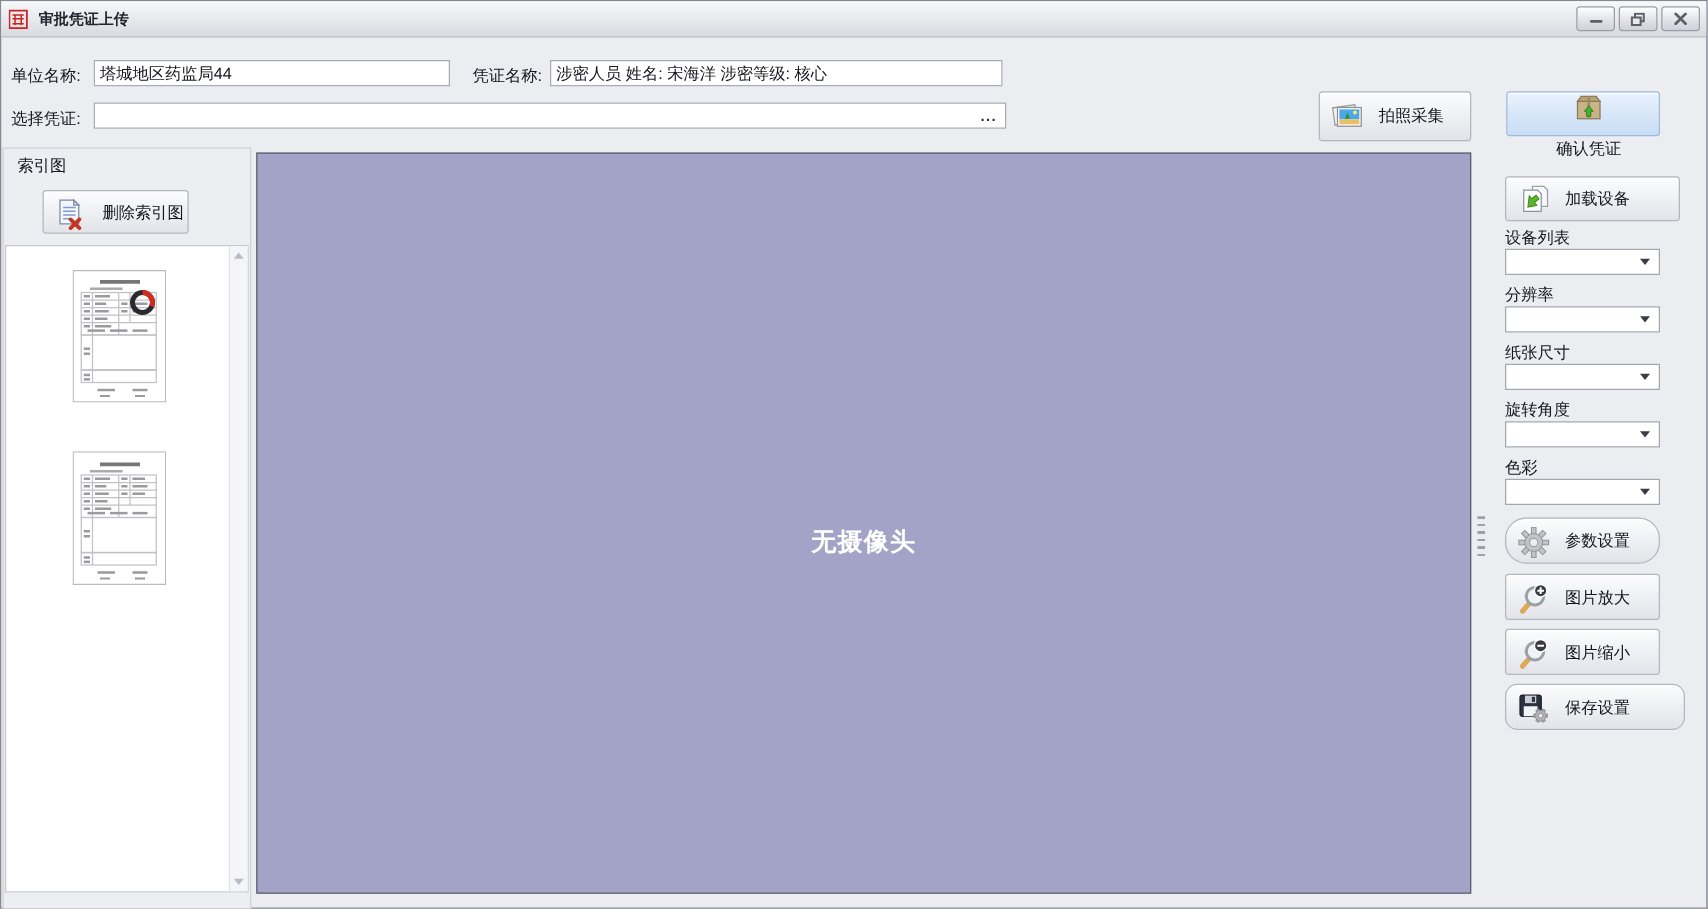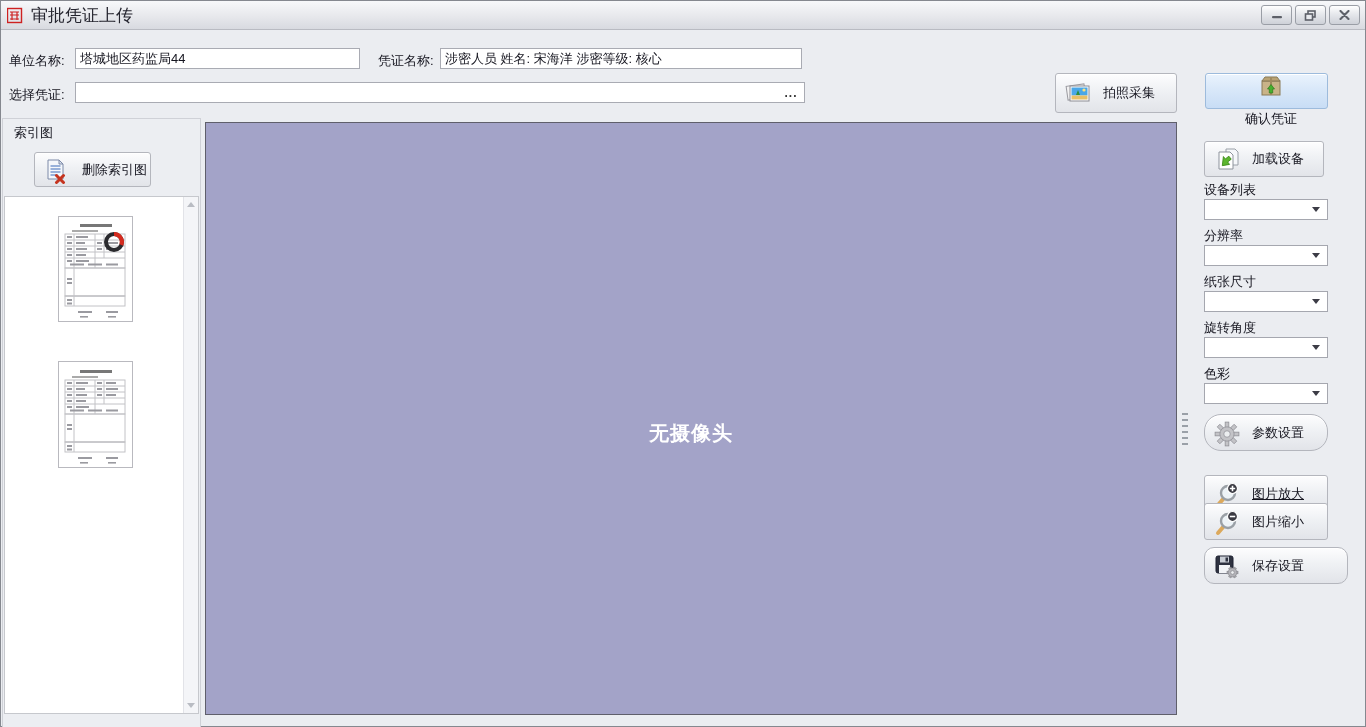--- a/index.html
+++ b/index.html
@@ -12,21 +12,21 @@
     box-shadow:inset 0 0 0 1px #85888f;
   }
   
   .titlebar{
     position:absolute;left:1px;top:1px;width:1364px;height:28px;
     background:linear-gradient(#f7f8fa, #e7e8ec 55%, #d8dae0);
     border-bottom:1px solid #b9bbc2;
     display:flex;align-items:center;
   }
   .app-icon{width:17px;height:17px;margin:0 7px 0 6px;display:inline-block;}
-  .win-title{font-weight:normal;font-size:17px;color:#24242e;}
+  .win-title{font-weight:bold;font-size:12px;color:#24242e;}
   .win-controls{position:absolute;right:5px;top:4px;display:flex;gap:3px;}
   .winbtn{
     width:29px;height:18px;border:1px solid #9a9ea6;border-radius:3px;
     background:linear-gradient(#ffffff,#e6e8ec 45%,#ced1d8);
     display:flex;align-items:center;justify-content:center;cursor:default;
   }
   
   .lbl{position:absolute;white-space:nowrap;color:#15151f;}
   .tbox{
     position:absolute;height:21px;background:#fff;border:1px solid #a9abb3;
@@ -287,21 +287,21 @@
   </div>
 
   <div class="camera">
     <div class="nocam">无摄像头</div>
   </div>
 
   <div class="splitter">
     <div class="grip"></div>
   </div>
 
-  <div class="btn" style="left:1204px;top:141px;width:120px;height:36px;">
+  <div class="btn" style="left:1204px;top:141px;width:140px;height:36px;">
     <span class="icon24">
       <svg width="26" height="24" viewBox="0 0 26 24">
         <path d="M12 2 L21 2 L24 5 L24 18 L12 18 Z" fill="#f6f8fb" stroke="#9aa0a8"></path>
         <path d="M5 5 L16 5 L19 8 L19 22 L5 22 Z" fill="#ffffff" stroke="#8d939c"></path>
         <path d="M6 16 L12.5 9.5 L12.5 12.6 L17 12.6 L17 16.4 L12.5 16.4 L12.5 19.5 Z" transform="rotate(-38 11 14)" fill="#5cb62f" stroke="#3c8a18" stroke-width="0.8"></path>
       </svg>
     </span>
     <span>加载设备</span>
   </div>
 
@@ -348,21 +348,21 @@
           <rect x="10.3" y="1" width="3.4" height="5" transform="rotate(135 12 12)"></rect>
           <rect x="10.3" y="18" width="3.4" height="5" transform="rotate(135 12 12)"></rect>
           <circle cx="12" cy="12" r="6.6"></circle>
           <circle cx="12" cy="12" r="3" fill="#eceef0"></circle>
         </g>
       </svg>
     </span>
     <span>参数设置</span>
   </div>
 
-  <div class="btn" style="left:1204px;top:475px;width:124px;height:37px;text-decoration:underline;">
+  <div class="btn" style="left:1204px;top:459px;width:124px;height:37px;">
     <span class="icon24">
       <svg width="26" height="26" viewBox="0 0 26 26">
         <line x1="10" y1="16" x2="4" y2="23" stroke="#dca95c" stroke-width="4" stroke-linecap="round"></line>
         <circle cx="14" cy="11" r="7" fill="#edf3f7" stroke="#9aa0a6" stroke-width="2.4"></circle>
         <circle cx="18.5" cy="6.5" r="5" fill="#3a3a42" stroke="#ffffff" stroke-width="1.2"></circle>
         <path d="M18.5 3.8 v5.4 M15.8 6.5 h5.4" stroke="#ffffff" stroke-width="1.6"></path>
       </svg>
     </span>
     <span>图片放大</span>
   </div>

